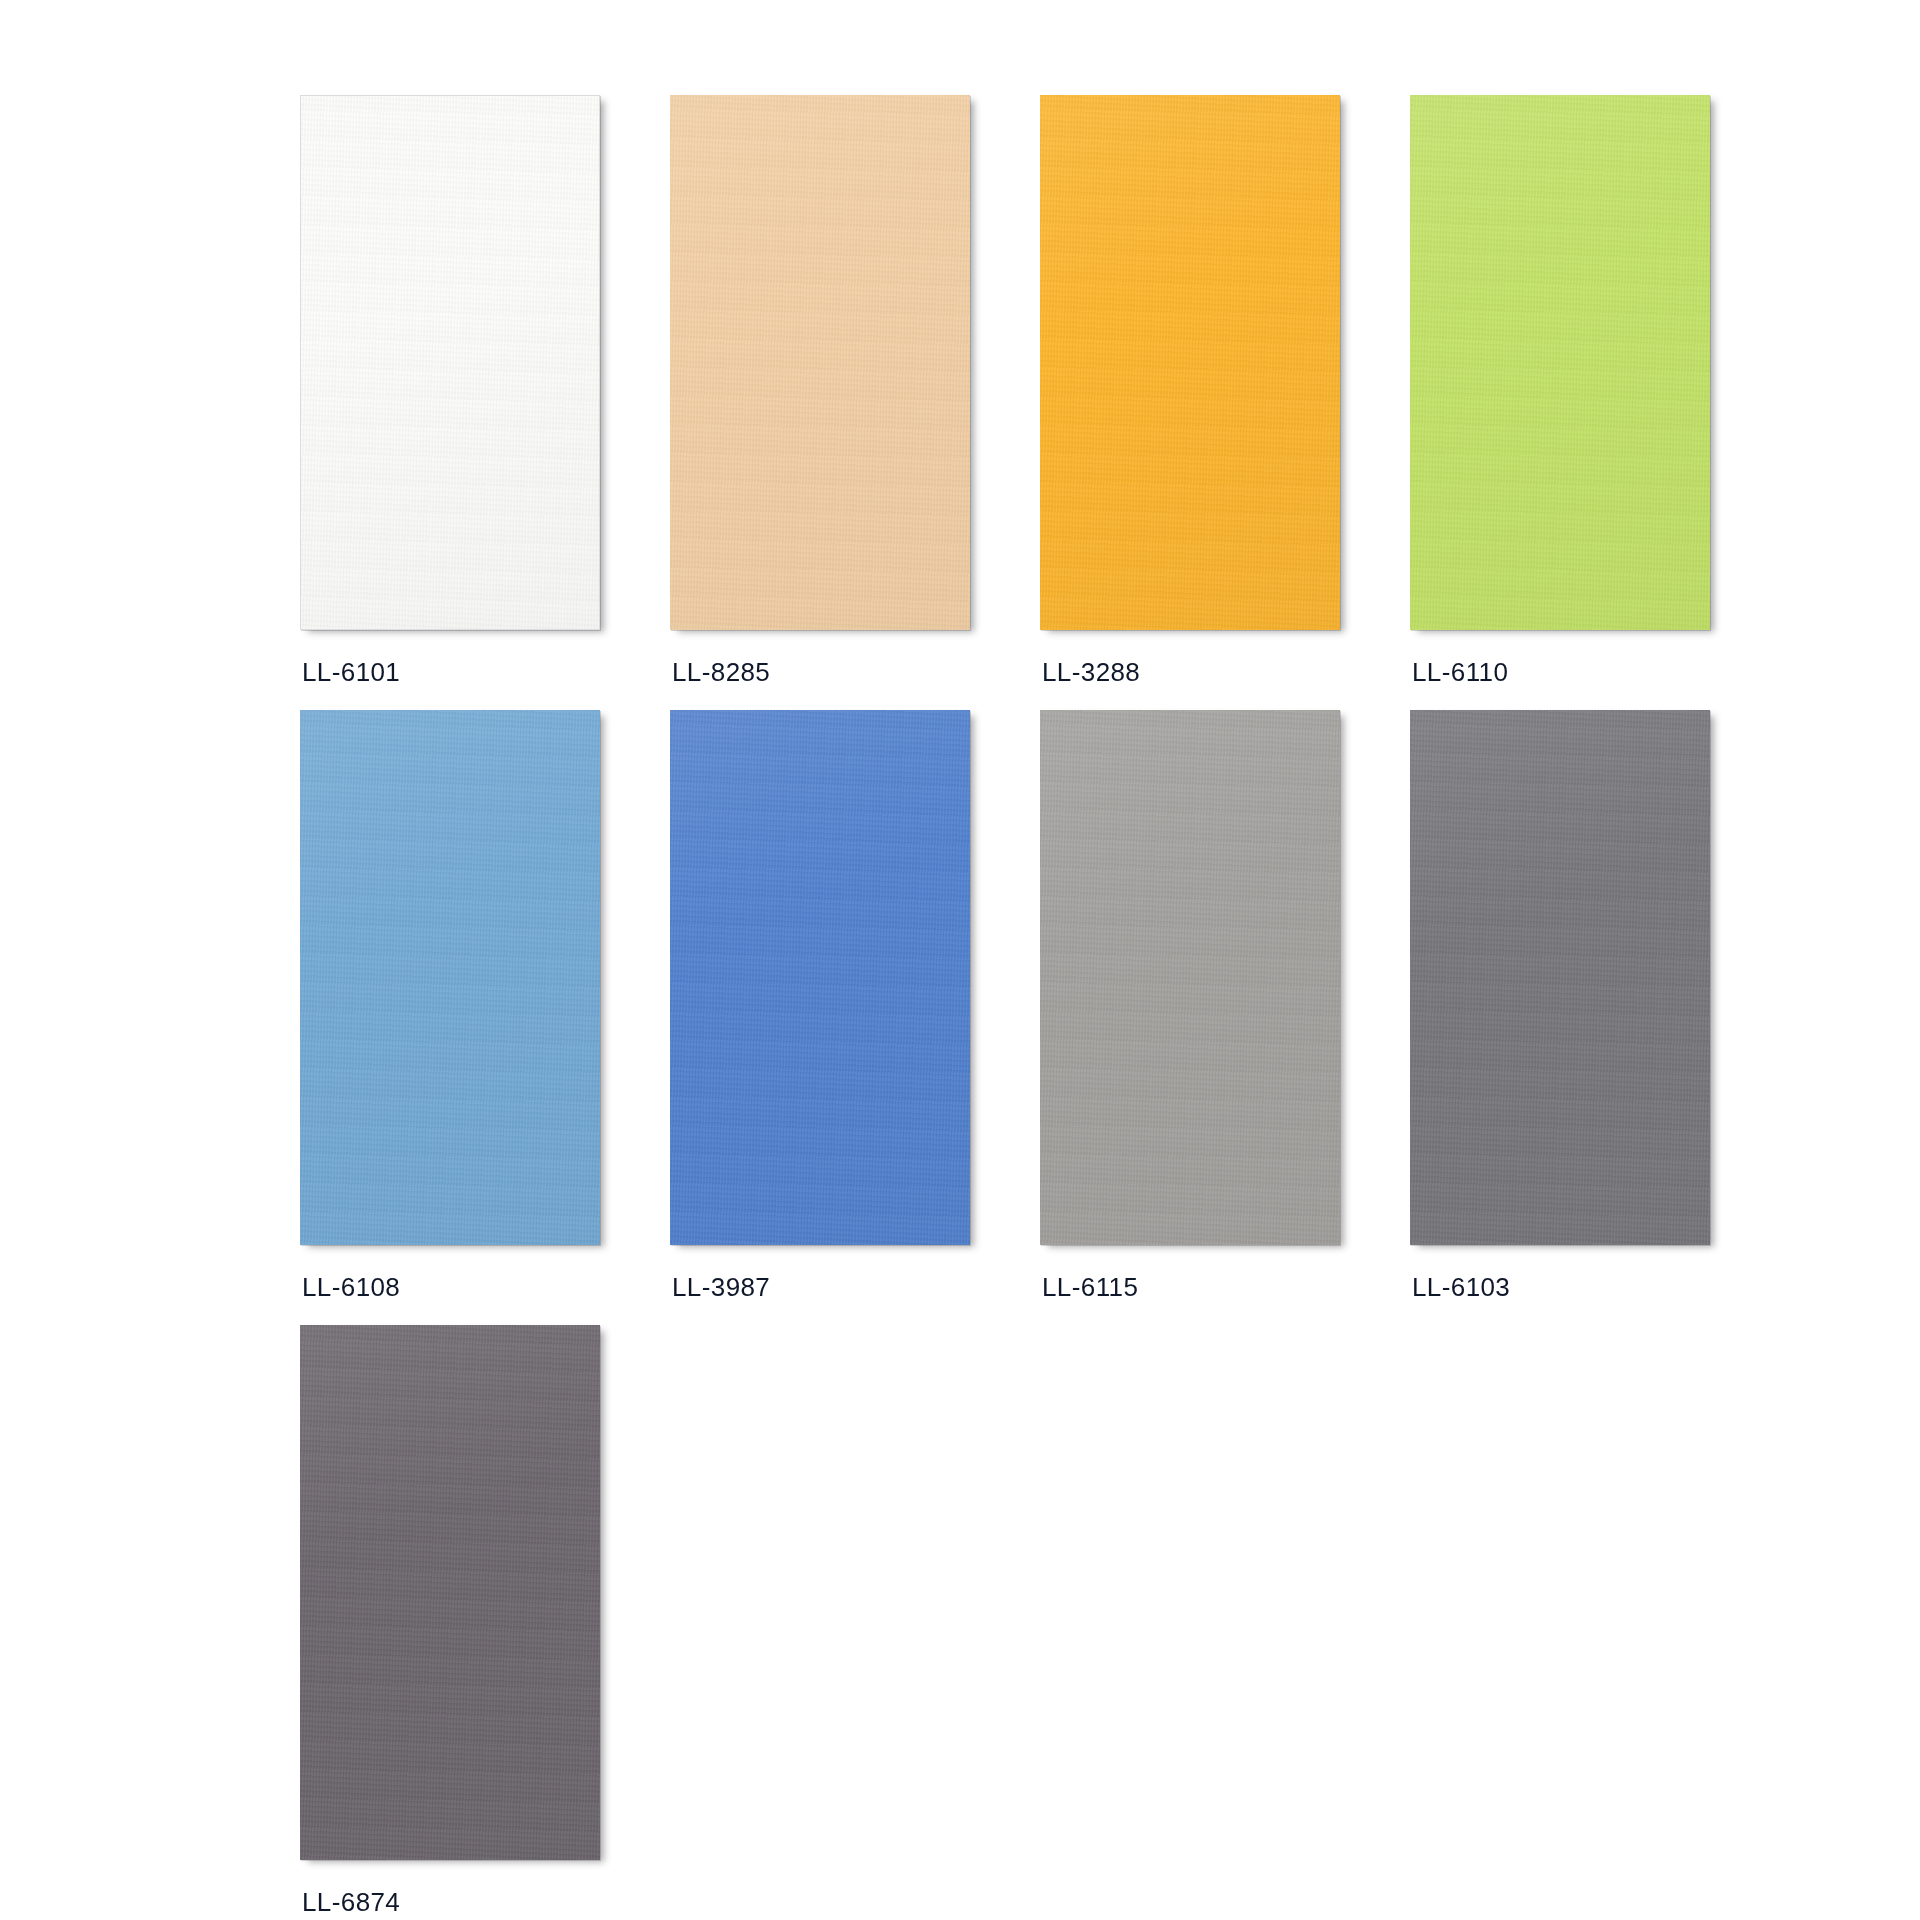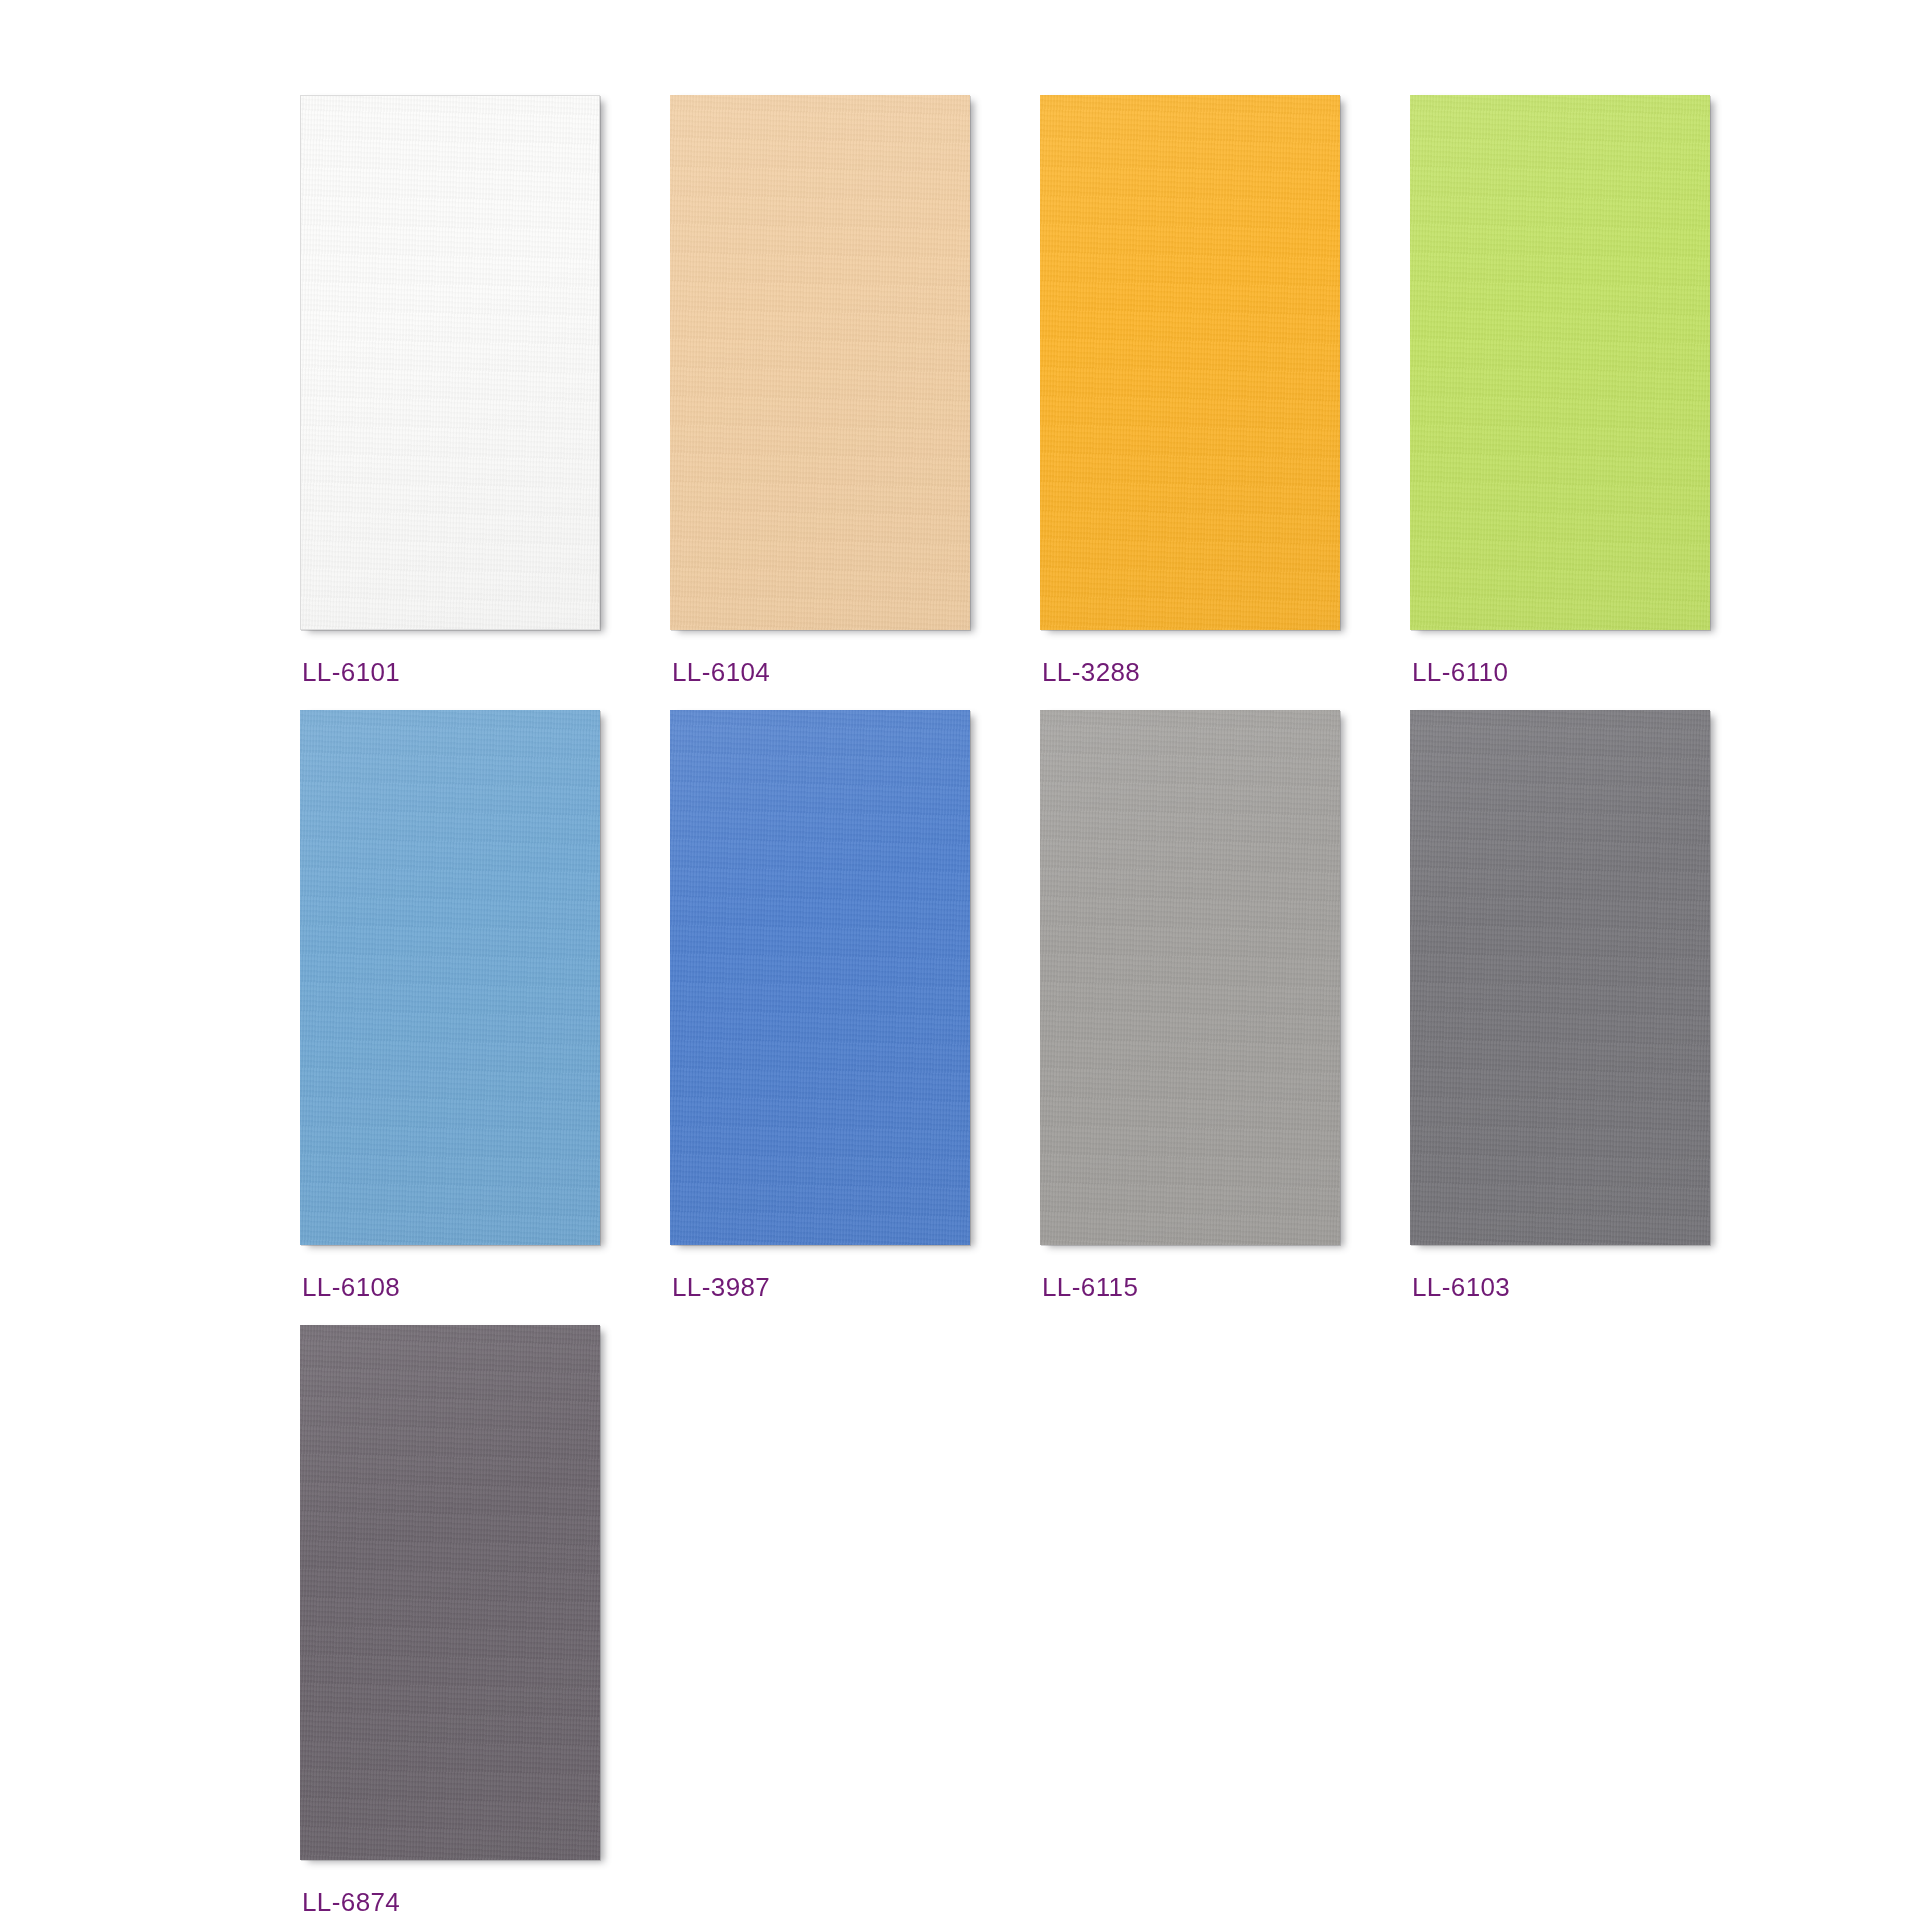--- a/index.html
+++ b/index.html
@@ -96,40 +96,40 @@
   .chip.outlined {
     border: 1px solid #dcdcdc;
   }
 
   .chip-label {
     position: absolute;
     left: 2px;
     top: 562px;
     font-size: 26px;
     letter-spacing: 0.4px;
-    color: #701a75;
+    color: #0f172a;
     font-family: "Liberation Sans", "DejaVu Sans", sans-serif;
     white-space: nowrap;
   }
 </style>
 </head>
 <body>
 
 <div id="swatch-sheet">
   <div class="swatch-grid">
       <div class="swatch-cell">
         <div class="chip-wrap">
           <div class="chip outlined" title="LL-6101" style="background-color: rgb(252, 252, 251);"></div>
           <div class="chip-label">LL-6101</div>
         </div>
       </div>
       <div class="swatch-cell">
         <div class="chip-wrap">
           <div class="chip" title="LL-6104" style="background-color: rgb(242, 207, 164);"></div>
-          <div class="chip-label">LL-6104</div>
+          <div class="chip-label">LL-8285</div>
         </div>
       </div>
       <div class="swatch-cell">
         <div class="chip-wrap">
           <div class="chip" title="LL-6105" style="background-color: rgb(252, 181, 44);"></div>
           <div class="chip-label">LL-3288</div>
         </div>
       </div>
       <div class="swatch-cell">
         <div class="chip-wrap">

